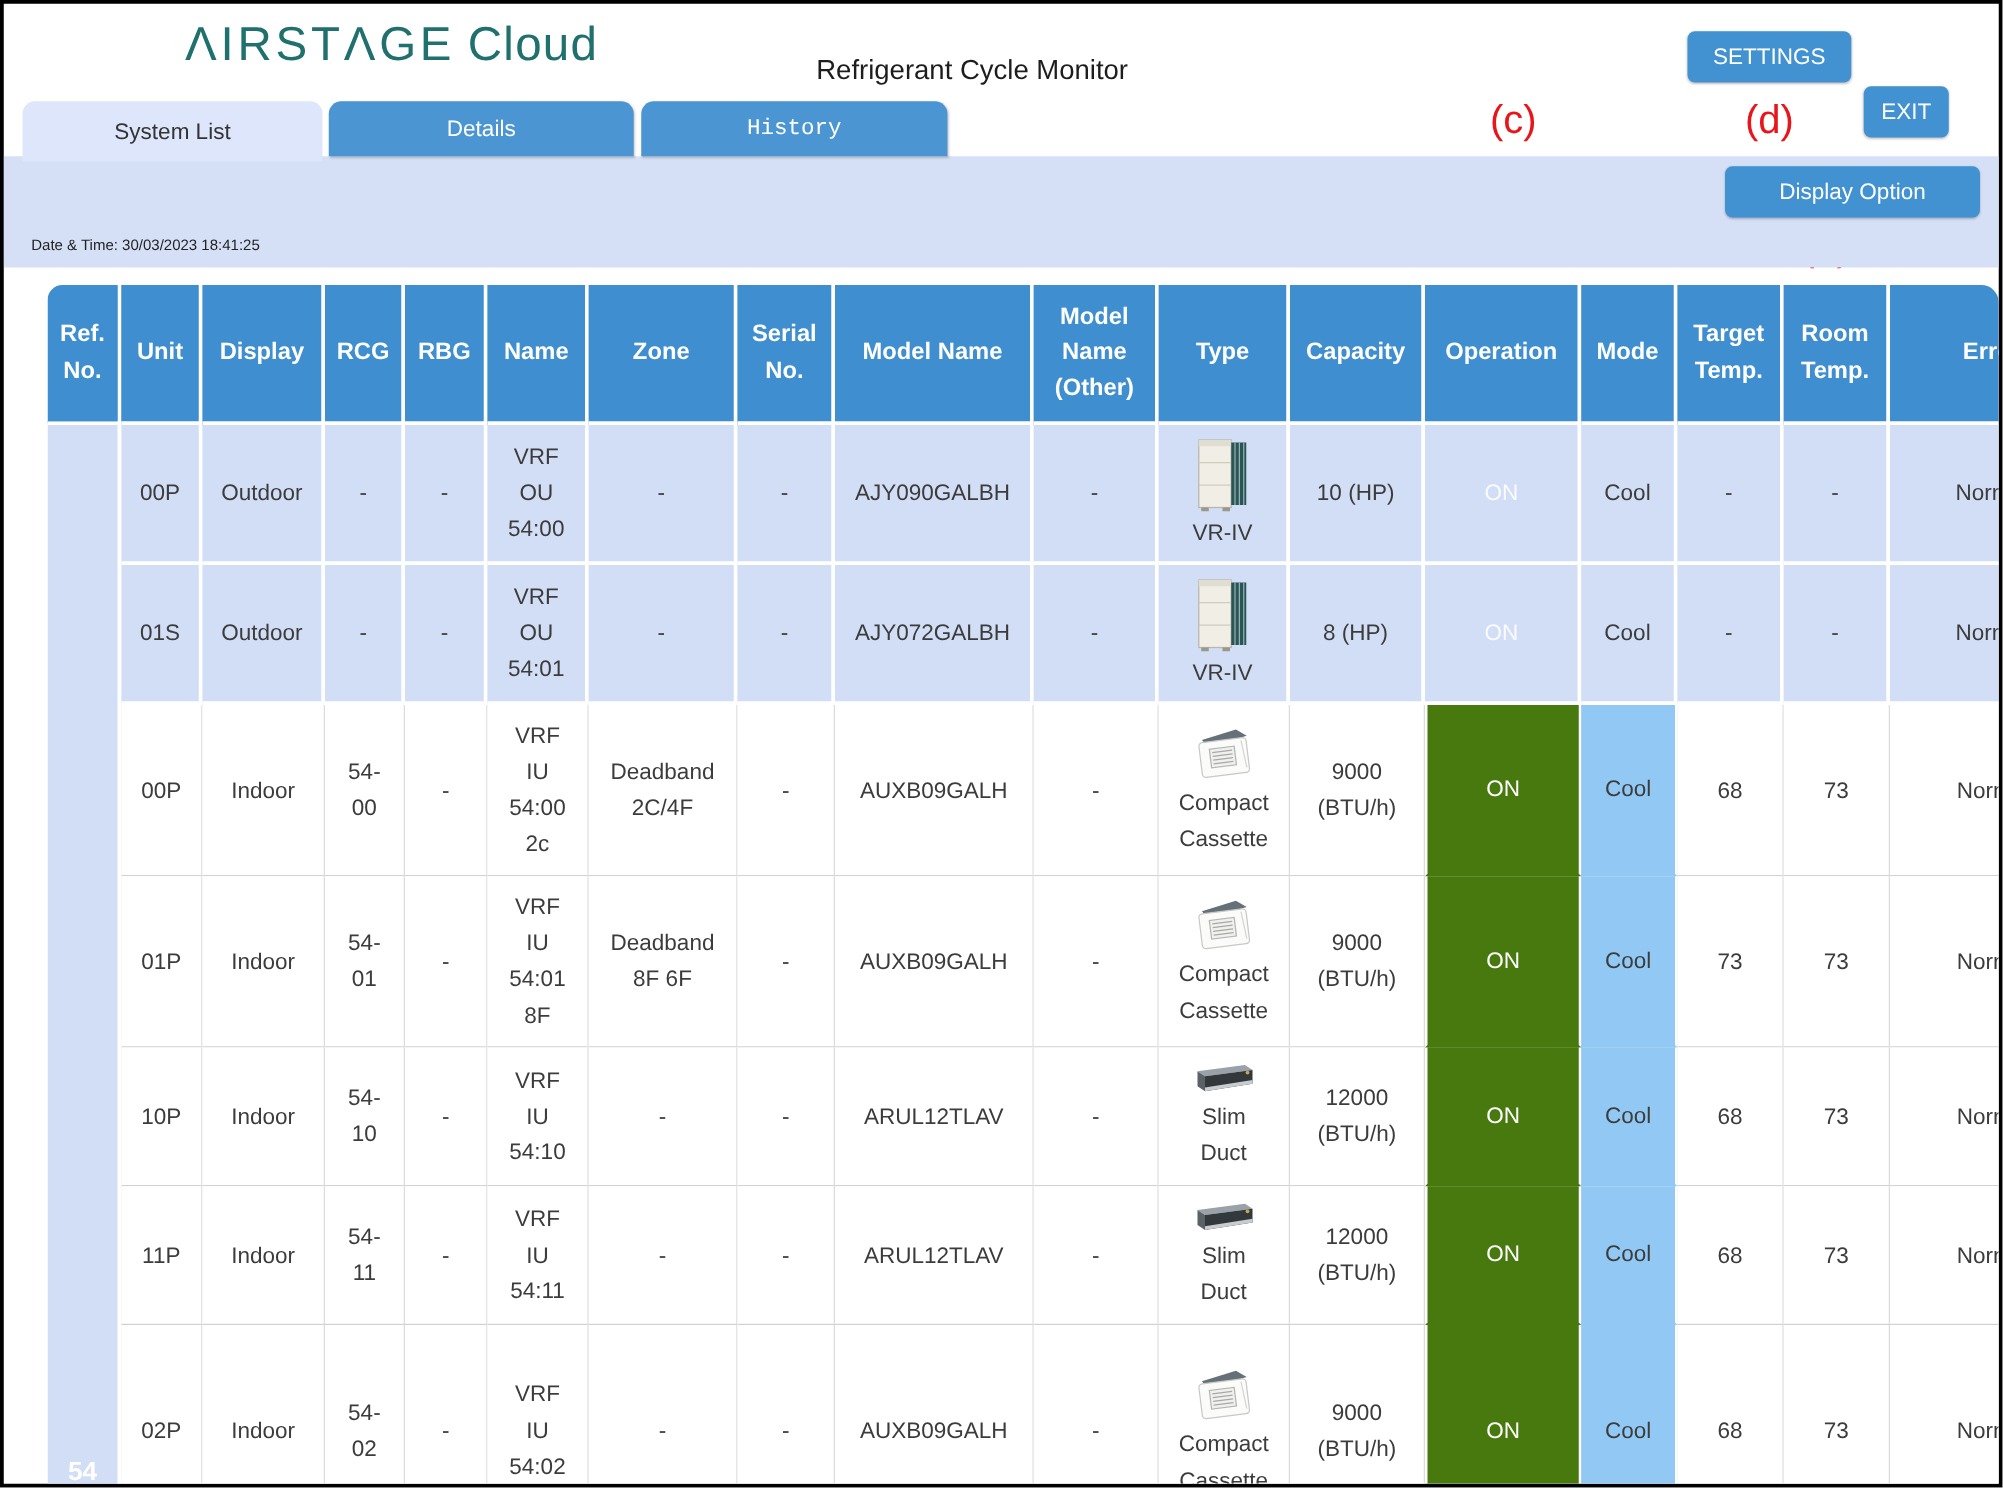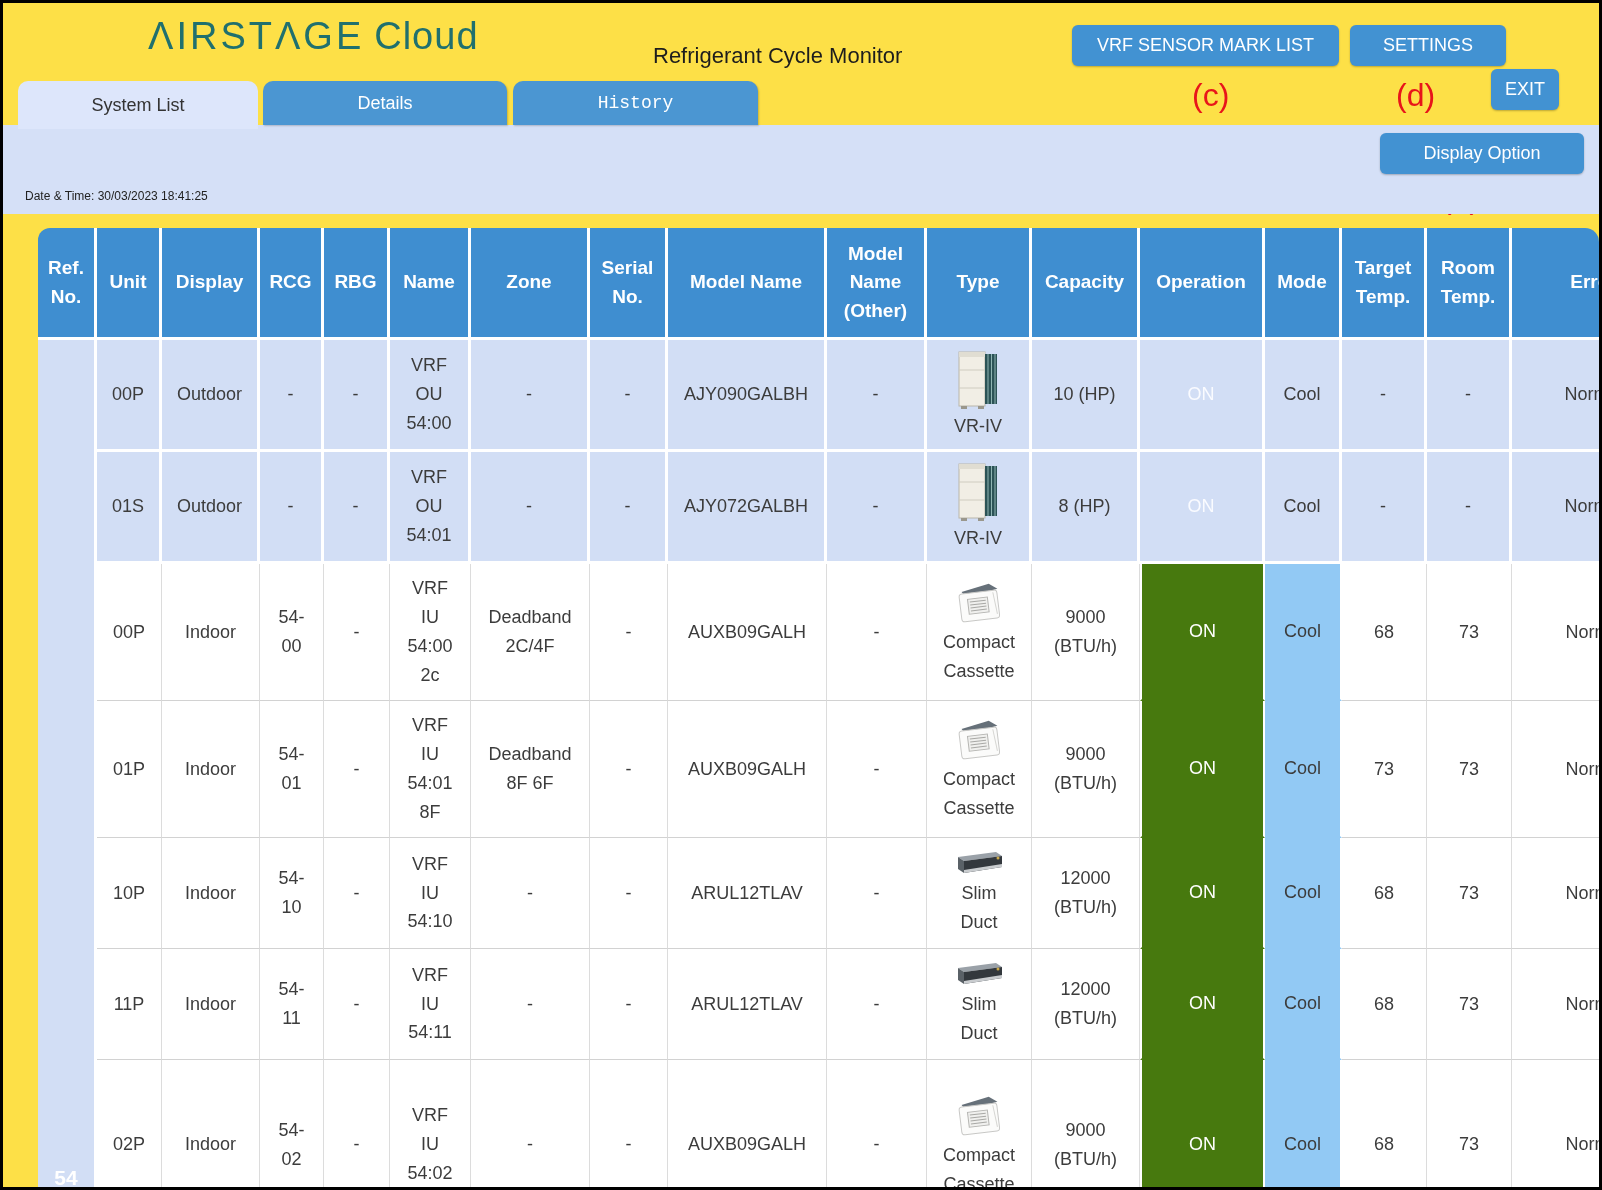--- a/index.html
+++ b/index.html
@@ -1,33 +1,33 @@
 <!DOCTYPE html>
 <html><head>
 <meta charset="utf-8">
 <style>
   * { margin:0; padding:0; box-sizing:border-box; }
   html,body { background:#888; }
   .page {
     position:relative; width:1602px; height:1190px;
-    background:#fde047; border:3px solid #000; overflow:hidden;
+    background:#ffffff; border:3px solid #000; overflow:hidden;
     font-family:"Liberation Sans", sans-serif; color:#3c3c3c;
   }
   
   .logo { position:absolute; left:145px; top:12px; color:#20706e; white-space:nowrap; }
   .logo .main { font-size:38px; font-weight:500; letter-spacing:3px; }
   .logo .suffix { font-size:38px; font-weight:500; letter-spacing:1px; margin-left:10px; }
   .page-title { position:absolute; left:650px; top:40px; font-size:22px; color:#1d1d1d; }
   .btn {
     position:absolute; background:#4292d2; color:#fff; border:none; border-radius:6px;
     font-size:18px; font-family:inherit; display:flex; align-items:center; justify-content:center;
     cursor:pointer; box-shadow:0 1px 2px rgba(0,0,0,.25);
   }
   .btn-vrf  { left:1069px; top:22px; width:267px; height:41px; }
-  .btn-settings { left:1347px; top:22px; width:156px; height:41px; }
+  .btn-settings { left:1347px; top:22px; width:131px; height:41px; }
   .btn-exit { left:1488px; top:22px; width:68px; height:41px;margin-top:44px; }
   .btn-display { left:1377px; top:130px; width:204px; height:41px; }
   
   .ann { position:absolute; color:#e8151a; font-size:32px; }
   .ann-a { left:1438px; top:176px; }
   .ann-b { left:153px;  top:136px; }
   .ann-c { left:1189px; top:74px; }
   .ann-d { left:1393px; top:74px; }
   
   .band { position:absolute; left:0; top:122px; width:100%; height:89px; background:#d5e0f7; }
@@ -84,21 +84,20 @@
 </head>
 <body>
 
 <div class="page">
 
   <div class="logo">
     <span class="main">ΛIRSTΛGE</span><span class="suffix">Cloud</span>
   </div>
   <div class="page-title">Refrigerant Cycle Monitor</div>
 
-  <button class="btn btn-vrf">VRF SENSOR MARK LIST</button>
   <button class="btn btn-settings">SETTINGS</button>
   <button class="btn btn-exit">EXIT</button>
 
   <div class="ann ann-a">(a)</div>
   <div class="ann ann-b">(b)</div>
   <div class="ann ann-c">(c)</div>
   <div class="ann ann-d">(d)</div>
 
   <div class="band"></div>
   <div class="tab tab-1 active">System List</div>

